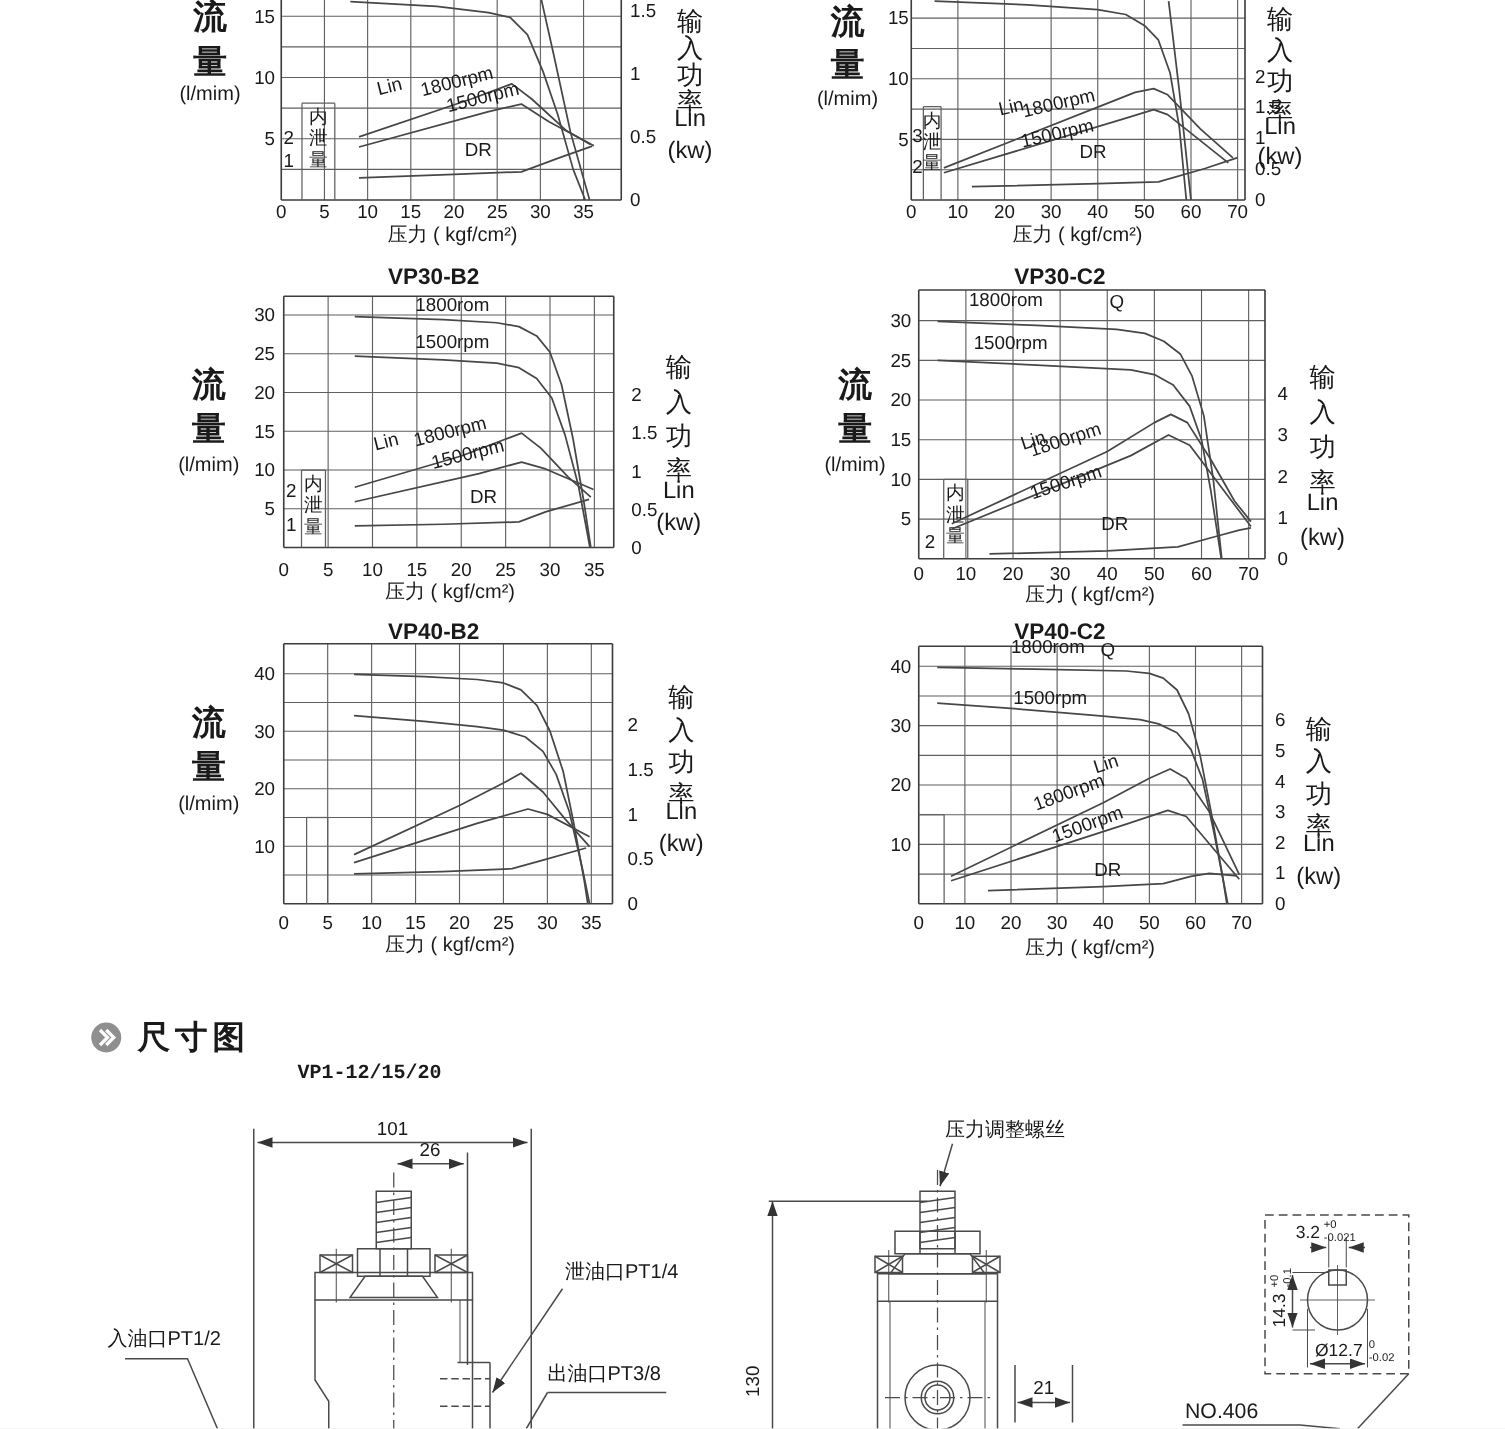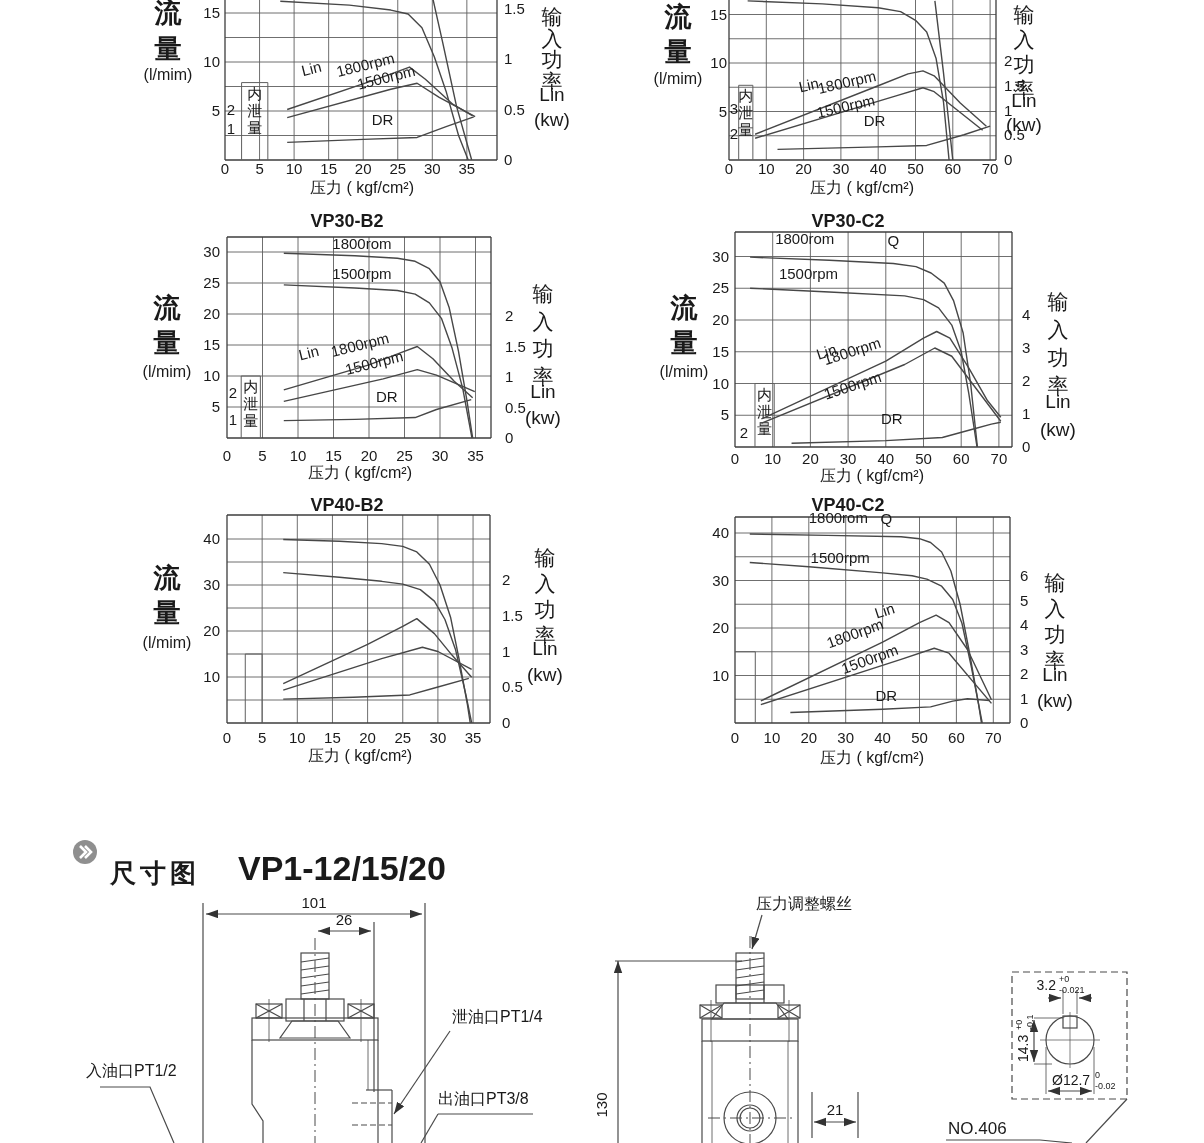--- a/index.html
+++ b/index.html
@@ -1,22 +1,22 @@
 <!DOCTYPE html>
 <html><head>
 <meta charset="utf-8">
 <style>
   html,body{margin:0;padding:0;background:#e8e8e8;}
   .page{position:relative;width:1204px;height:1143px;background:#ffffff;overflow:hidden;
         font-family:"Liberation Sans",sans-serif;color:#1a1a1a;}
   .page svg{position:absolute;}
   .section-header{position:absolute;left:72px;top:812px;display:flex;align-items:center;gap:12px;}
   .bullet{width:26px;height:26px;display:inline-block;}
-  .section-title{font-size:26px;font-weight:700;letter-spacing:4px;margin-top:44px;}
-  .model-title{position:absolute;left:238px;top:849px;font-size:34px;font-weight:700;}
+  .section-title{font-size:26px;font-weight:700;letter-spacing:4px;}
+  .model-title{position:absolute;left:238px;top:849px;font-size:16px;font-weight:700;font-family:Liberation Mono, monospace;}
   text{font-family:"Liberation Sans",sans-serif;}
 </style>
 </head>
 <body>
 
 <div class="page">
 
   <svg id="chart0" style="left:100px;top:0;width:520px;height:205px" viewBox="100 0 520 205">
       <defs>
         <clipPath id="clip0">

